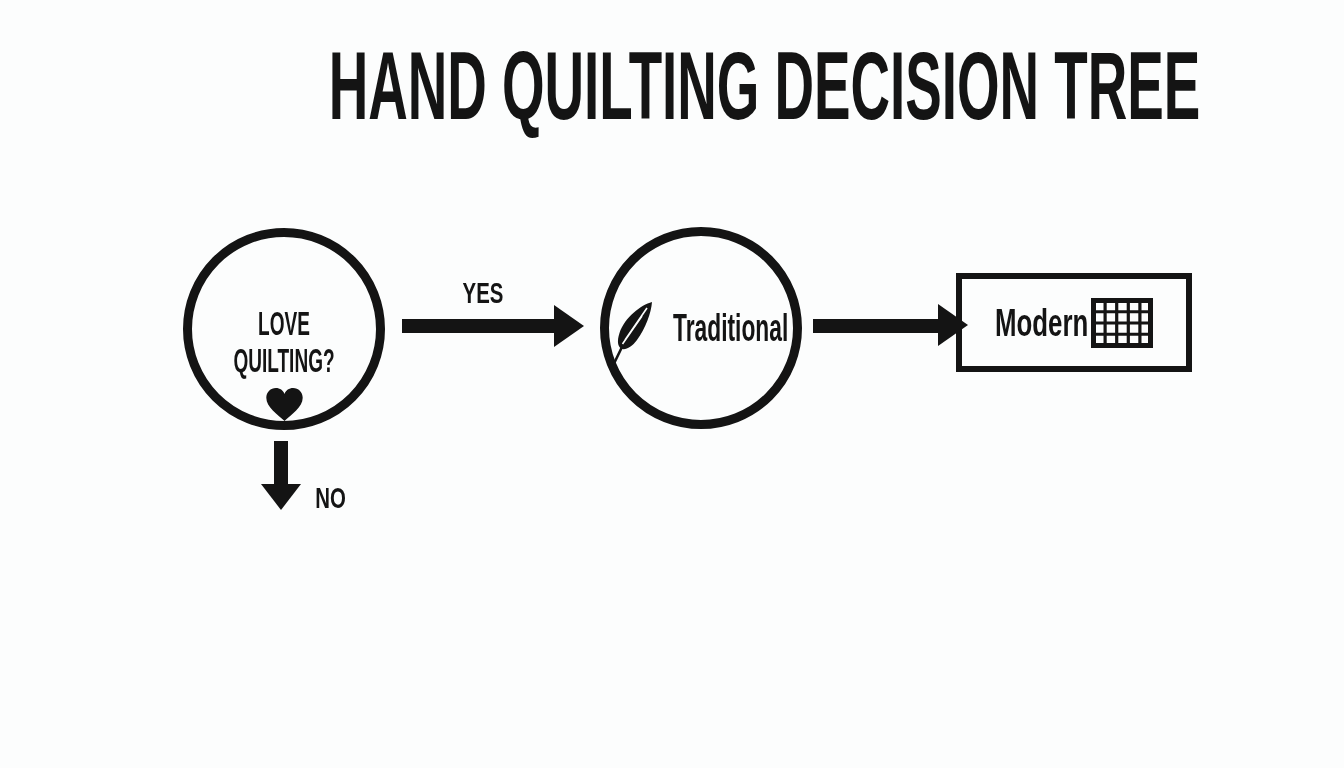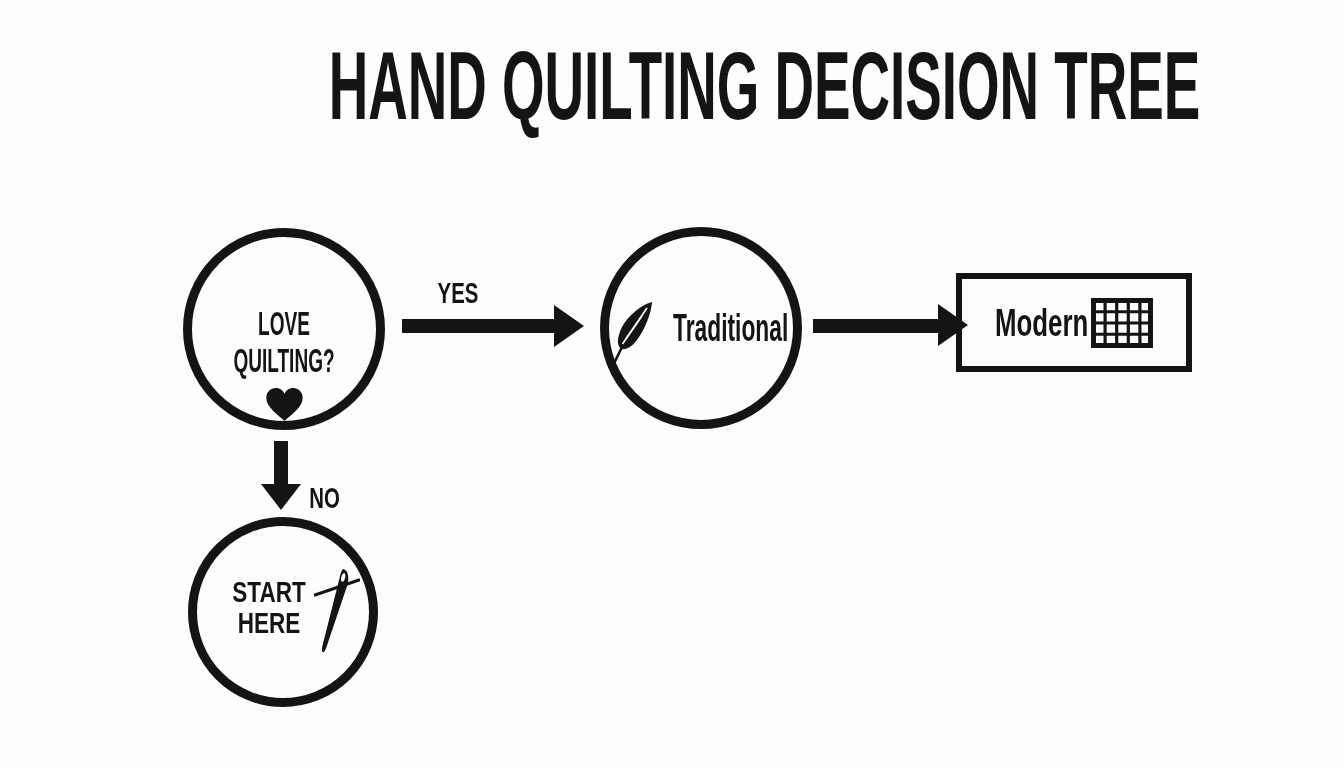--- a/index.html
+++ b/index.html
@@ -63,21 +63,21 @@
 
   #arrow-to-modern { left:813px; top:304px; width:155px; height:42px; }
   #arrow-to-modern .shaft { left:0; top:15px; width:125px; height:14px; }
   #arrow-to-modern .head-right { left:125px; top:0; }
 
   #arrow-no { left:261px; top:441px; width:40px; height:69px; }
   #arrow-no .shaft { left:13px; top:0; width:14px; height:43px; }
   #arrow-no .head-down { left:0; top:43px; }
 
   
-  .edge-label { position:absolute; }
+  .edge-label { position:absolute; text-align:center; }
   .edge-label span {
     display:inline-block; white-space:nowrap; font-weight:700; font-size:30px; line-height:1;
     transform:scaleX(0.68); transform-origin:center;
   }
   #yes-label { left:428px; top:278px; width:110px; }
   #no-label  { left:302px; top:461px; width:56px;margin-top:22px; }
 
   svg .ink { fill:#141414; }
   svg .stroke-ink { stroke:#141414; fill:none; }
 </style>
@@ -135,25 +135,14 @@
 
   <div class="edge-label" id="no-label">
     <span>NO</span>
   </div>
 
   <div class="arrow" id="arrow-no">
     <div class="shaft"></div>
     <div class="head-down"></div>
   </div>
 
-  <div class="node circle" id="node-start">
-    <div id="start-col">
-      <span class="start-line">START</span>
-      <span class="start-line">HERE</span>
-    </div>
-    <svg id="needle-svg" viewBox="0 0 46 92" aria-hidden="true">
-      <path d="M1 28 L45 13" stroke="#141414" stroke-width="3" fill="none" stroke-linecap="round"></path>
-      <path class="ink" d="M29.5 2 C 34.5 4, 35.5 11, 33.2 18.5 L 12.5 80 C 10.8 84.8, 8.6 86.8, 8 84 C 7.6 81.8, 8.7 77.2, 10.3 71.5 L 25.2 12.5 C 26.7 6.2, 27.4 3.2, 29.5 2 Z"></path>
-      <ellipse cx="29.2" cy="10.5" rx="1.9" ry="4.4" fill="#fcfdfd" transform="rotate(14 29.2 10.5)"></ellipse>
-    </svg>
-  </div>
 
 </div>
 
 </body></html>

